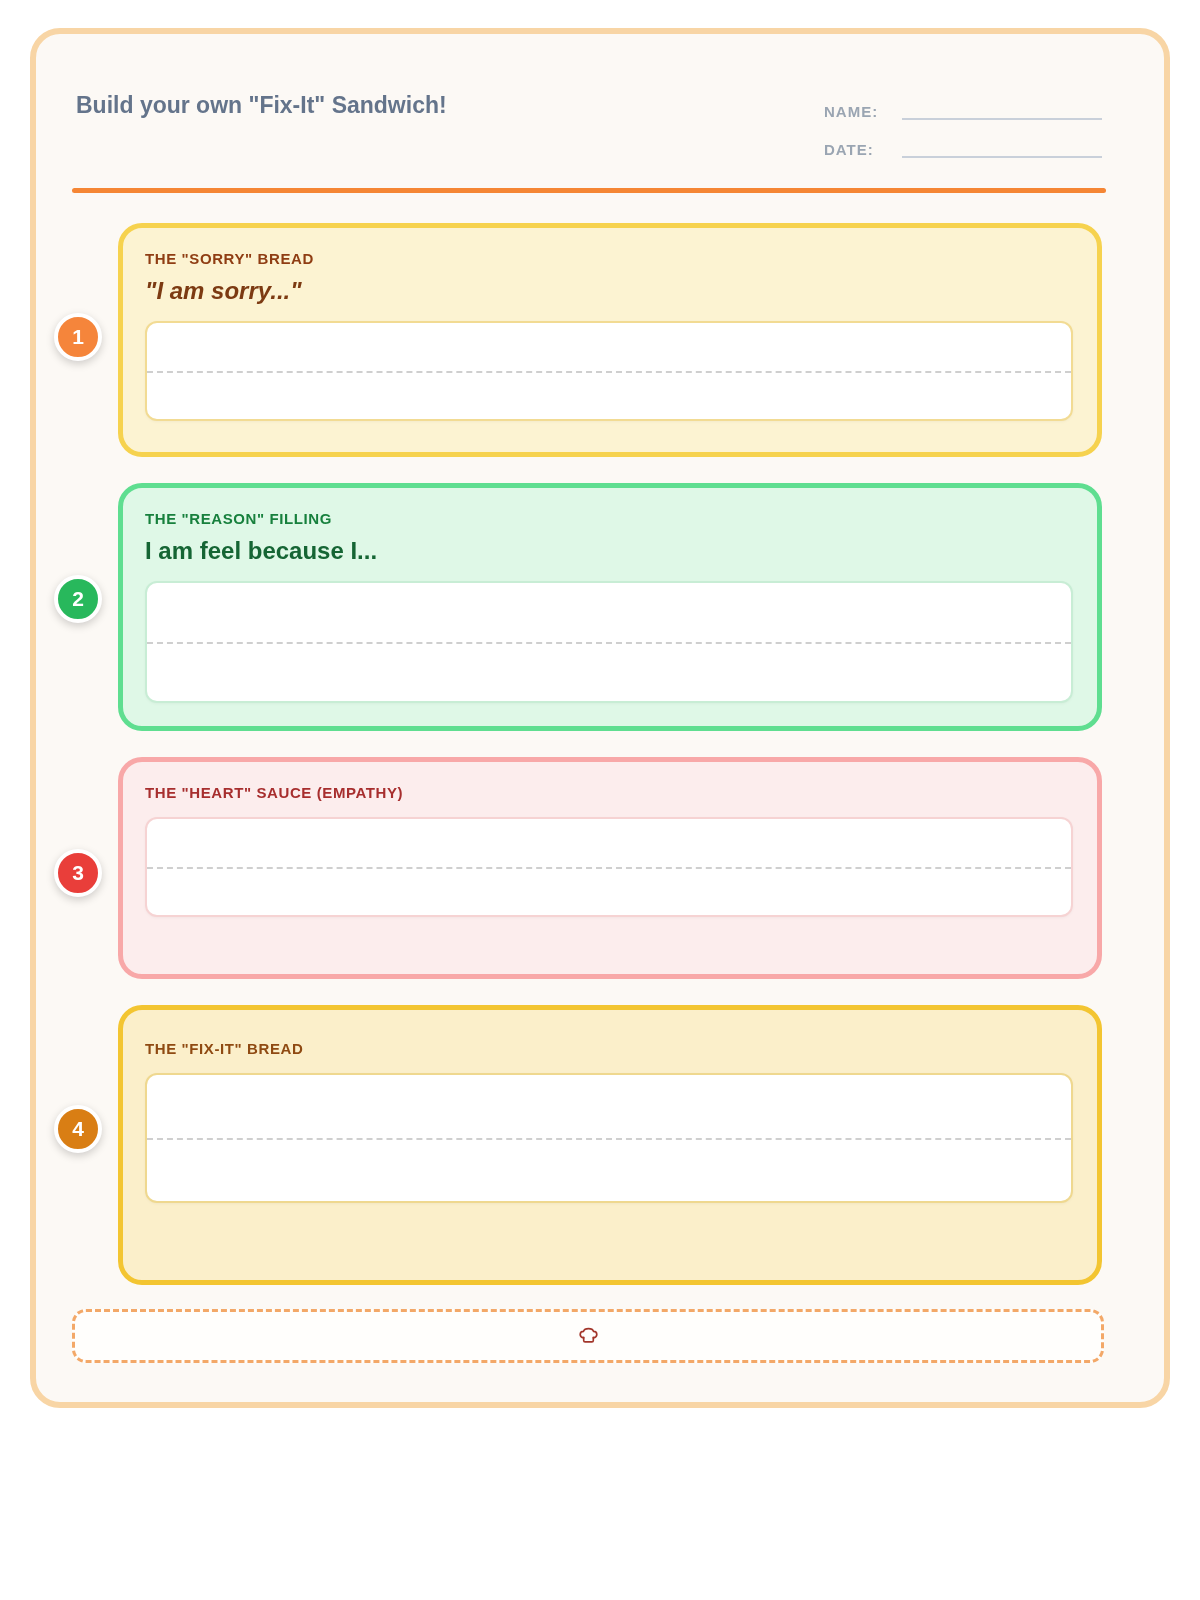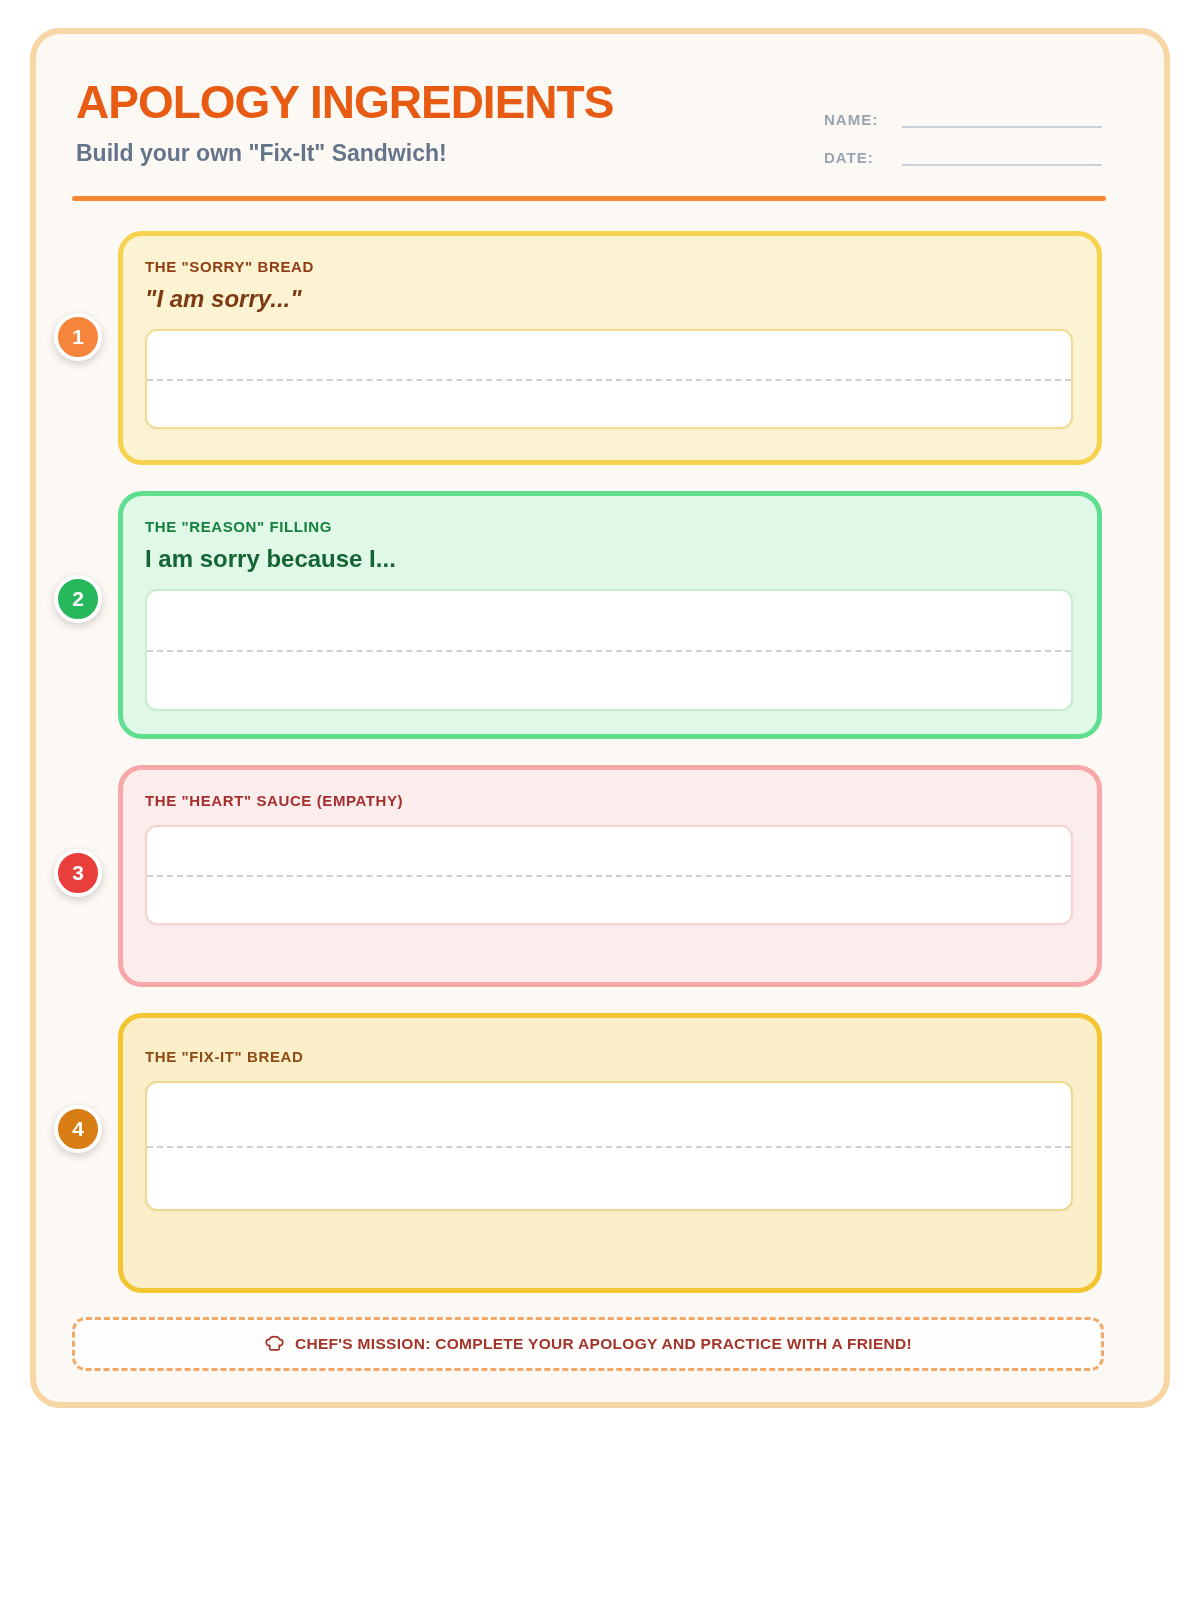--- a/index.html
+++ b/index.html
@@ -13,21 +13,21 @@
     --mission-border:#F3A868; --mission-text:#A2352A;
   }
   *{margin:0;padding:0;box-sizing:border-box;}
   html,body{width:1200px;height:1600px;background:var(--page-bg);
     font-family:"Liberation Sans","DejaVu Sans",sans-serif;}
   .card{position:absolute;left:30px;top:28px;width:1140px;height:1380px;
     background:var(--card-bg);border:6px solid var(--card-border);border-radius:30px;}
   .header{display:flex;justify-content:space-between;margin:44px 62px 0 40px;}
   .page-title{font-size:46px;font-weight:800;letter-spacing:-1px;color:var(--title-color);line-height:1.05;}
   .page-subtitle{margin-top:14px;font-size:23px;font-weight:700;color:var(--subtitle-color);}
-  .meta{margin-top:26px;}
+  .meta{margin-top:18px;}
   .meta-row{display:flex;align-items:flex-end;margin-bottom:14px;}
   .meta-label{font-size:15px;font-weight:700;letter-spacing:1px;color:var(--label-color);width:62px;}
   .meta-line{width:200px;height:24px;border:none;border-bottom:2px solid var(--line-color);
     background:transparent;outline:none;font-size:16px;color:#444;margin-left:16px;}
   .divider{height:5px;border-radius:3px;background:var(--divider-color);margin:16px 58px 0 36px;}
   .section{width:984px;margin-left:82px;border-radius:24px;border-width:5px;border-style:solid;
     padding:22px 24px 0 22px;}
   .sec-heading{font-size:15px;font-weight:800;letter-spacing:.6px;}
   .sec-prompt{margin-top:10px;font-size:24px;font-weight:700;}
   .write-box{margin-top:16px;background:#FFFFFF;border-radius:12px;position:relative;
@@ -63,21 +63,20 @@
   .mission-text{font-size:15.5px;font-weight:800;letter-spacing:.3px;color:var(--mission-text);}
   .hat{width:21px;height:21px;color:var(--mission-text);flex:0 0 auto;}
 </style>
 </head>
 <body>
 
 <div class="card">
 
   <div class="header">
     <div>
-      <div class="page-title">APOLOGY INGREDIENTS</div>
       <div class="page-subtitle">Build your own "Fix-It" Sandwich!</div>
     </div>
     <div class="meta">
       <div class="meta-row">
         <span class="meta-label">NAME:</span>
         <input class="meta-line" value="" style="">
       </div>
       <div class="meta-row">
         <span class="meta-label">DATE:</span>
         <input class="meta-line" value="" style="">
@@ -90,21 +89,21 @@
   <div class="section sec-1">
     <div class="sec-heading">THE "SORRY" BREAD</div>
     <div class="sec-prompt">"I am sorry..."</div>
     <div class="write-box">
       <div class="write-line"></div>
     </div>
   </div>
 
   <div class="section sec-2">
     <div class="sec-heading">THE "REASON" FILLING</div>
-    <div class="sec-prompt">I am sorry because I...</div>
+    <div class="sec-prompt">I am feel because I...</div>
     <div class="write-box">
       <div class="write-line"></div>
     </div>
   </div>
 
   <div class="section sec-3">
     <div class="sec-heading">THE "HEART" SAUCE (EMPATHY)</div>
     <div class="write-box">
       <div class="write-line"></div>
     </div>
@@ -115,21 +114,20 @@
     <div class="write-box">
       <div class="write-line"></div>
     </div>
   </div>
 
   <div class="mission">
     <svg class="hat" viewBox="0 0 24 24" fill="none" stroke="currentColor" stroke-width="1.9" stroke-linecap="round" stroke-linejoin="round">
       <path d="M6.5 13.6 C3.9 13.2 2.5 11.5 2.5 9.8 C2.5 7.8 4.1 6.2 6.2 6.2 C6.8 4.3 8.7 3 12 3 C15.3 3 17.2 4.3 17.8 6.2 C19.9 6.2 21.5 7.8 21.5 9.8 C21.5 11.5 20.1 13.2 17.5 13.6"></path>
       <path d="M6.5 13 L6.5 16.6 Q6.5 18.2 8.1 18.2 L15.9 18.2 Q17.5 18.2 17.5 16.6 L17.5 13"></path>
     </svg>
-    <span class="mission-text">CHEF'S MISSION: COMPLETE YOUR APOLOGY AND PRACTICE WITH A FRIEND!</span>
   </div>
 
   <div class="badge badge-1">1</div>
   <div class="badge badge-2">2</div>
   <div class="badge badge-3">3</div>
   <div class="badge badge-4">4</div>
 
 </div>
 
 </body></html>

